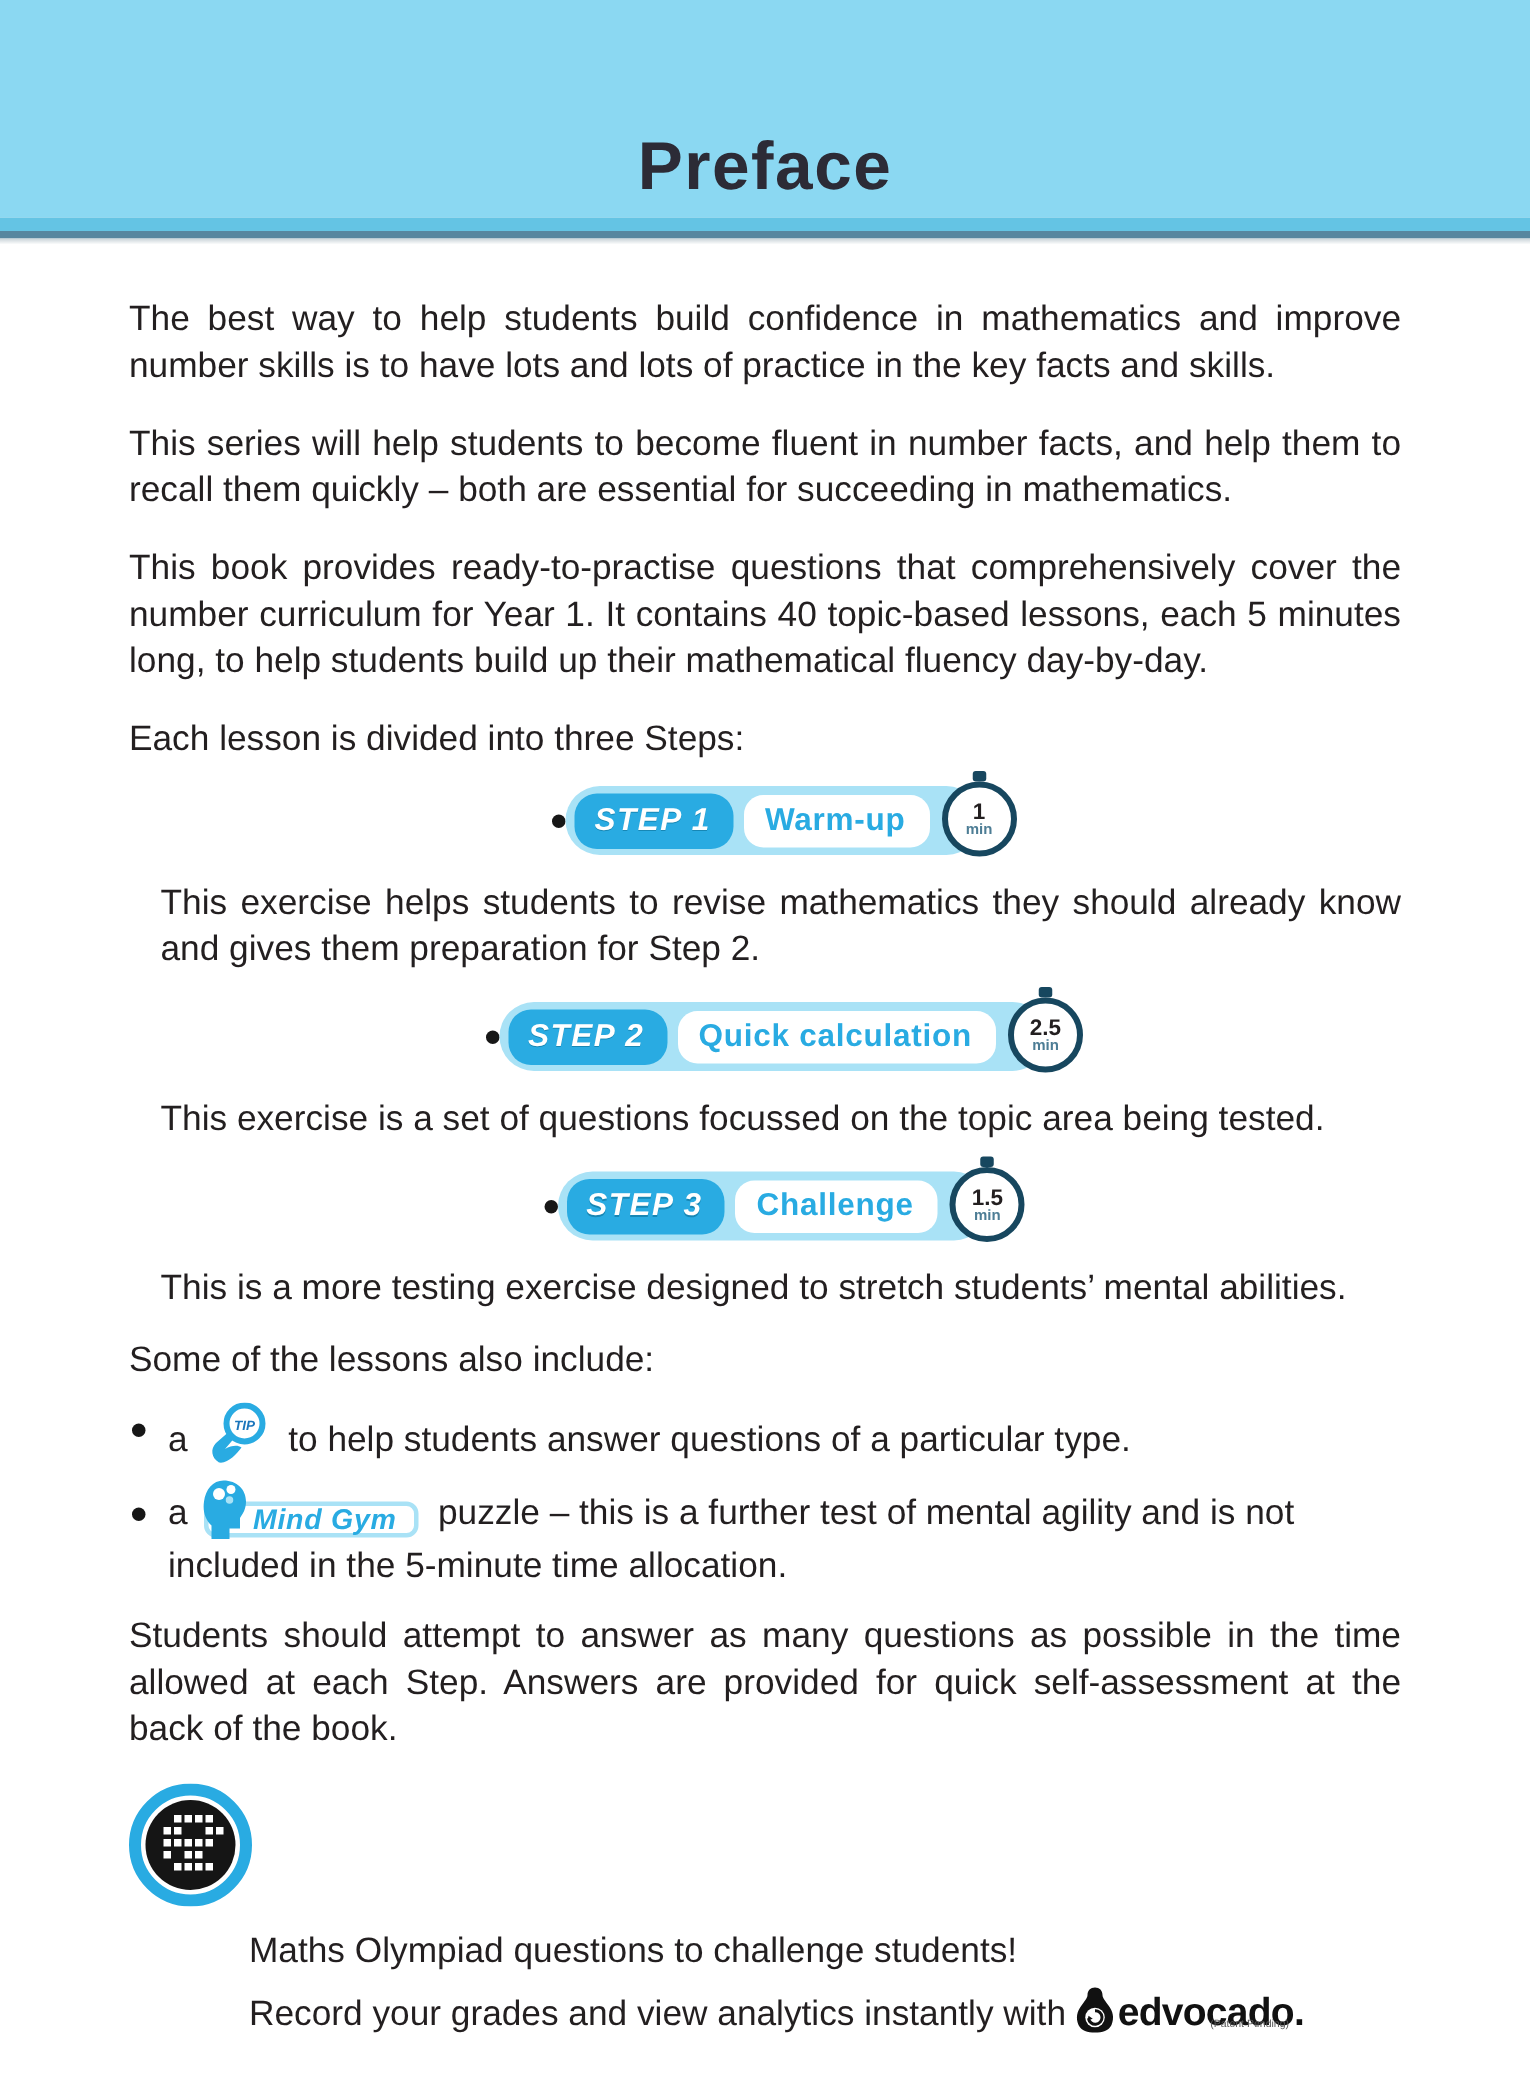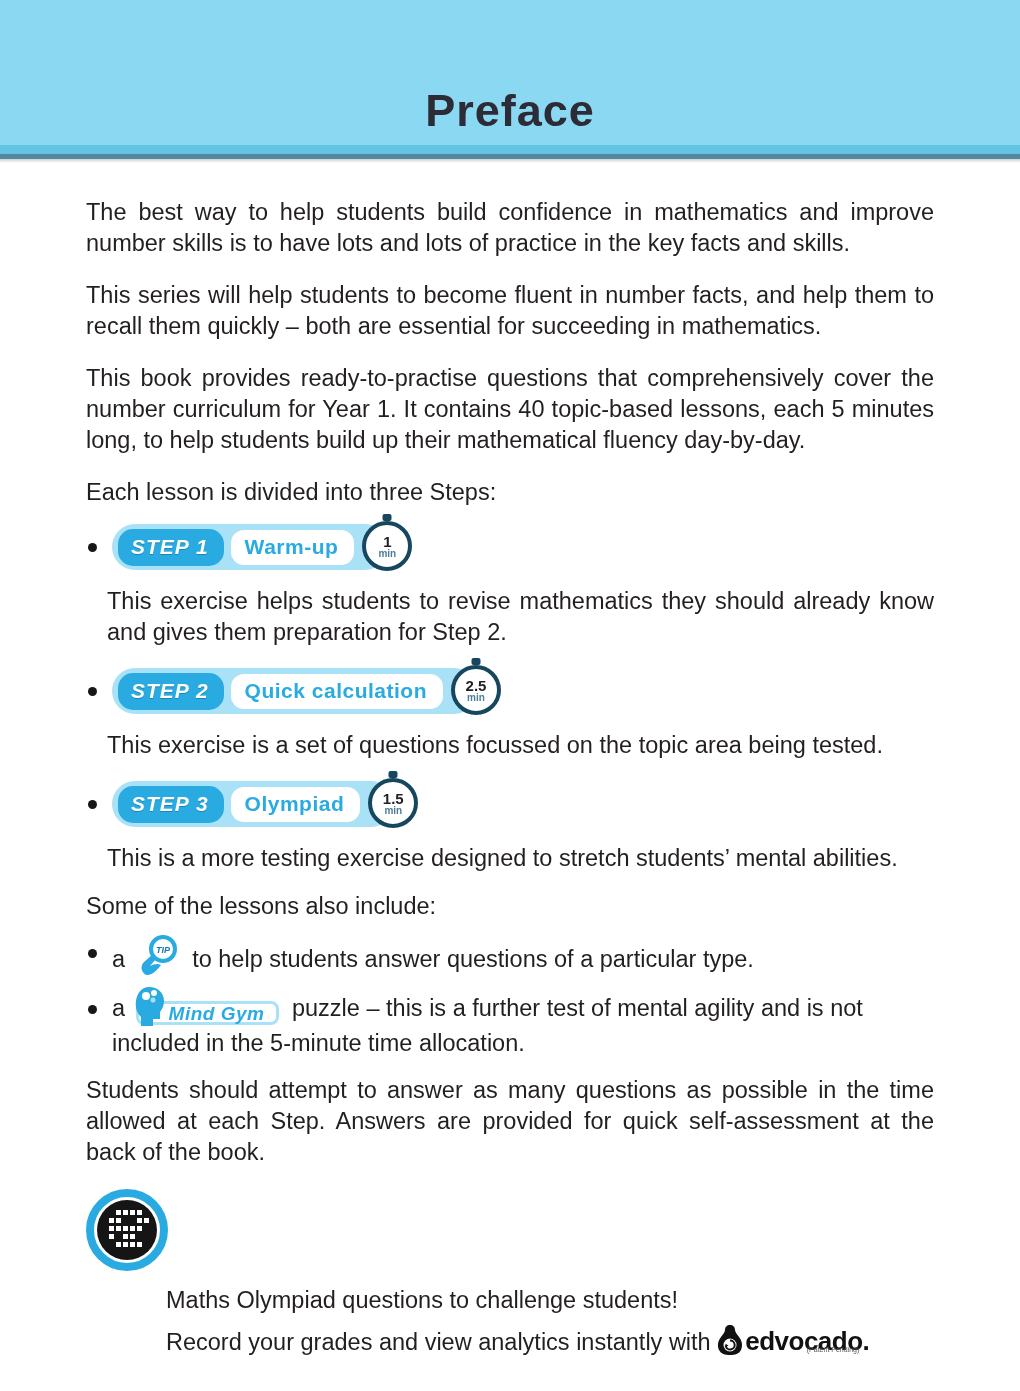--- a/index.html
+++ b/index.html
@@ -13,21 +13,21 @@
   .header-strip-dark { height:5px; background:#57869f; }
   .header-strip-shadow { height:4px; background:linear-gradient(#c9d3d8, #ffffff); }
   .page-title { font-size:45px; font-weight:bold; color:#2c2b36; letter-spacing:1px; }
 
   
   .content { padding:34px 86px 0 86px; }
   .body-p { font-size:23.5px; line-height:31px; text-align:justify; margin-bottom:21px; }
   .lead-in { margin-bottom:13px; }
 
   
-  .step-row { display:flex; align-items:center; gap:15px; margin:8px 0 13px 2px; height:52px; }
+  .step-row { display:flex; align-items:center; margin:8px 0 13px 2px; height:52px;justify-content:center; }
   .bullet { width:9px; height:9px; background:#171717; border-radius:50%; flex:0 0 auto; }
   .step-badge { position:relative; display:inline-flex; align-items:center; background:#a9e2f6; border-radius:23px; padding:5px 34px 5px 6px; height:46px; }
   .step-label { background:#29abe2; color:#ffffff; font-weight:bold; font-style:italic; font-size:21px; letter-spacing:1px; border-radius:15px; padding:6px 15px 7px 13px; text-shadow:0 1px 0 #1787b5; }
   .step-name { background:#ffffff; color:#29abe2; font-weight:bold; font-size:21px; letter-spacing:0.5px; border-radius:13px; padding:5px 16px 6px 14px; margin-left:7px; }
   .timer { position:absolute; right:-24px; top:50%; transform:translateY(-52%); width:50px; height:50px; background:#ffffff; border:4px solid #17475f; border-radius:50%; display:flex; flex-direction:column; align-items:center; justify-content:center; z-index:2; }
   .timer::before { content:""; position:absolute; top:-11px; left:50%; transform:translateX(-50%); width:9px; height:7px; background:#17475f; border-radius:2px; }
   .timer-val { font-size:15px; font-weight:bold; color:#231f20; line-height:15px; }
   .timer-unit { font-size:10px; font-weight:bold; color:#4d7d95; line-height:10px; }
   .step-desc { font-size:23.5px; line-height:31px; text-align:justify; padding-left:21px; margin-bottom:17px; }
 
@@ -99,21 +99,21 @@
           <span class="timer-unit">min</span>
         </span>
       </span>
     </div>
     <p class="step-desc">This exercise is a set of questions focussed on the topic area being tested.</p>
 
     <div class="step-row">
       <span class="bullet"></span>
       <span class="step-badge">
         <span class="step-label">STEP 3</span>
-        <span class="step-name">Olympiad</span>
+        <span class="step-name">Challenge</span>
         <span class="timer">
           <span class="timer-val">1.5</span>
           <span class="timer-unit">min</span>
         </span>
       </span>
     </div>
     <p class="step-desc">This is a more testing exercise designed to stretch students’ mental abilities.</p>
 
     <p class="body-p lead-in">Some of the lessons also include:</p>
 

